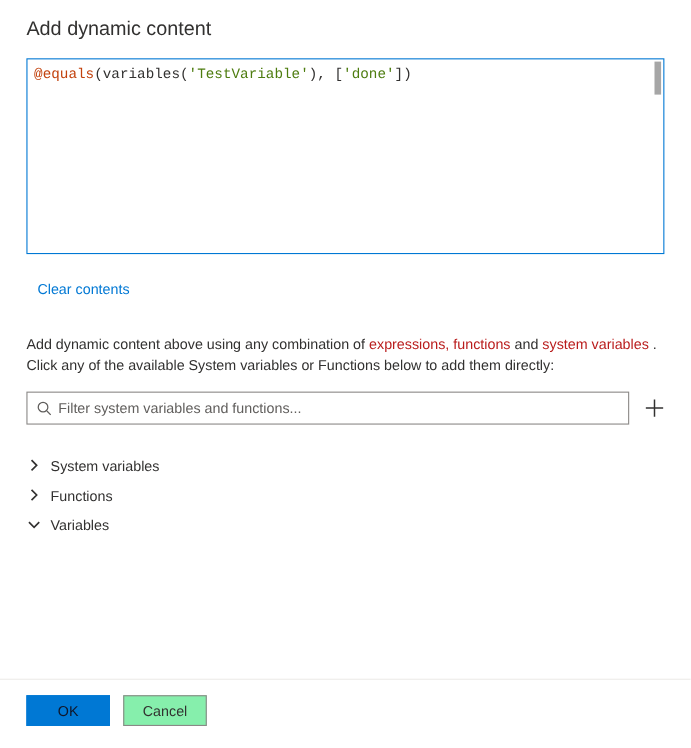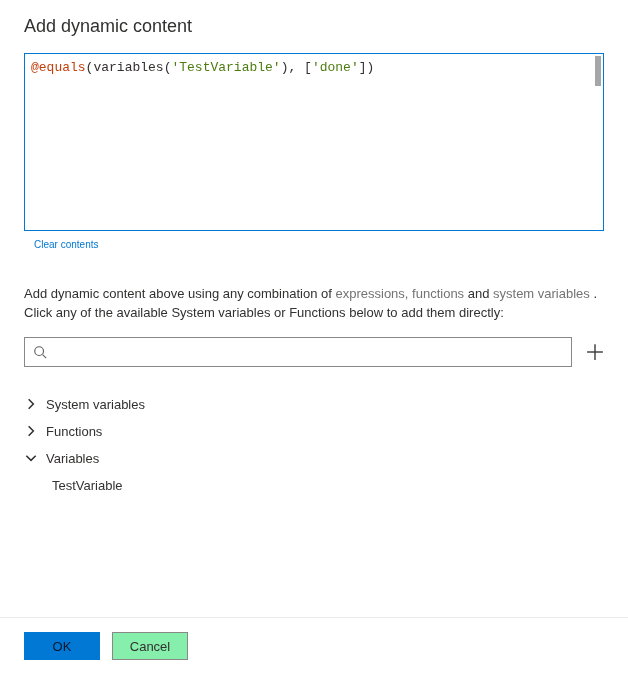--- a/index.html
+++ b/index.html
@@ -49,34 +49,34 @@
       line-height: 1.5;
     }
     .tok-at { color: #c2410c; }
     .tok-fn { color: #323130; }
     .tok-paren { color: #323130; }
     .tok-str { color: #4d7c0f; }
     .tok-bracket { color: #323130; }
     .tok-comma { color: #323130; }
     .clear-link {
       display: inline-block;
-      margin-top: 8px;
+      margin-top: 24px;
       margin-left: 10px;
       color: #0078d4;
-      font-size: 10px;
+      font-size: 13px;
       cursor: pointer;
     }
     .help-text {
       margin-top: 34px;
       font-size: 13px;
       color: #323130;
       line-height: 1.45;
     }
     .help-text a {
-      color: #737373;
+      color: #b91c1c;
       text-decoration: none;
       cursor: pointer;
     }
     .filter-row {
       display: flex;
       align-items: center;
       margin-top: 14px;
       gap: 14px;
     }
     .filter-box {
@@ -185,20 +185,21 @@
   </p>
 
   <div class="filter-row">
     <div class="filter-box">
       <span class="search-icon">
         <svg viewBox="0 0 16 16" fill="none" stroke="currentColor" stroke-width="1.3">
           <circle cx="7" cy="7" r="5"></circle>
           <line x1="11" y1="11" x2="15" y2="15"></line>
         </svg>
       </span>
+      <input class="filter-input" type="text" placeholder="Filter system variables and functions..." style="">
     </div>
     <span class="add-button">
       <svg viewBox="0 0 16 16" stroke="currentColor" stroke-width="1.2">
         <line x1="8" y1="1" x2="8" y2="15"></line>
         <line x1="1" y1="8" x2="15" y2="8"></line>
       </svg>
     </span>
   </div>
 
   <div class="tree" id="tree">
@@ -213,20 +214,19 @@
           <path d="M4 2 L8 6 L4 10" fill="none" stroke="#323130" stroke-width="1.3"></path>
         </svg>
         <span>Functions</span>
       </div>
       <div class="tree-row">
         <svg viewBox="0 0 12 12" class="chev">
           <path d="M2 4 L6 8 L10 4" fill="none" stroke="#323130" stroke-width="1.3"></path>
         </svg>
         <span>Variables</span>
       </div>
-      <div class="tree-child">TestVariable</div>
     </div>
 </div>
 
 <div class="footer">
   <button class="btn btn-primary">OK</button>
   <button class="btn btn-secondary">Cancel</button>
 </div>
 
 </body></html>

